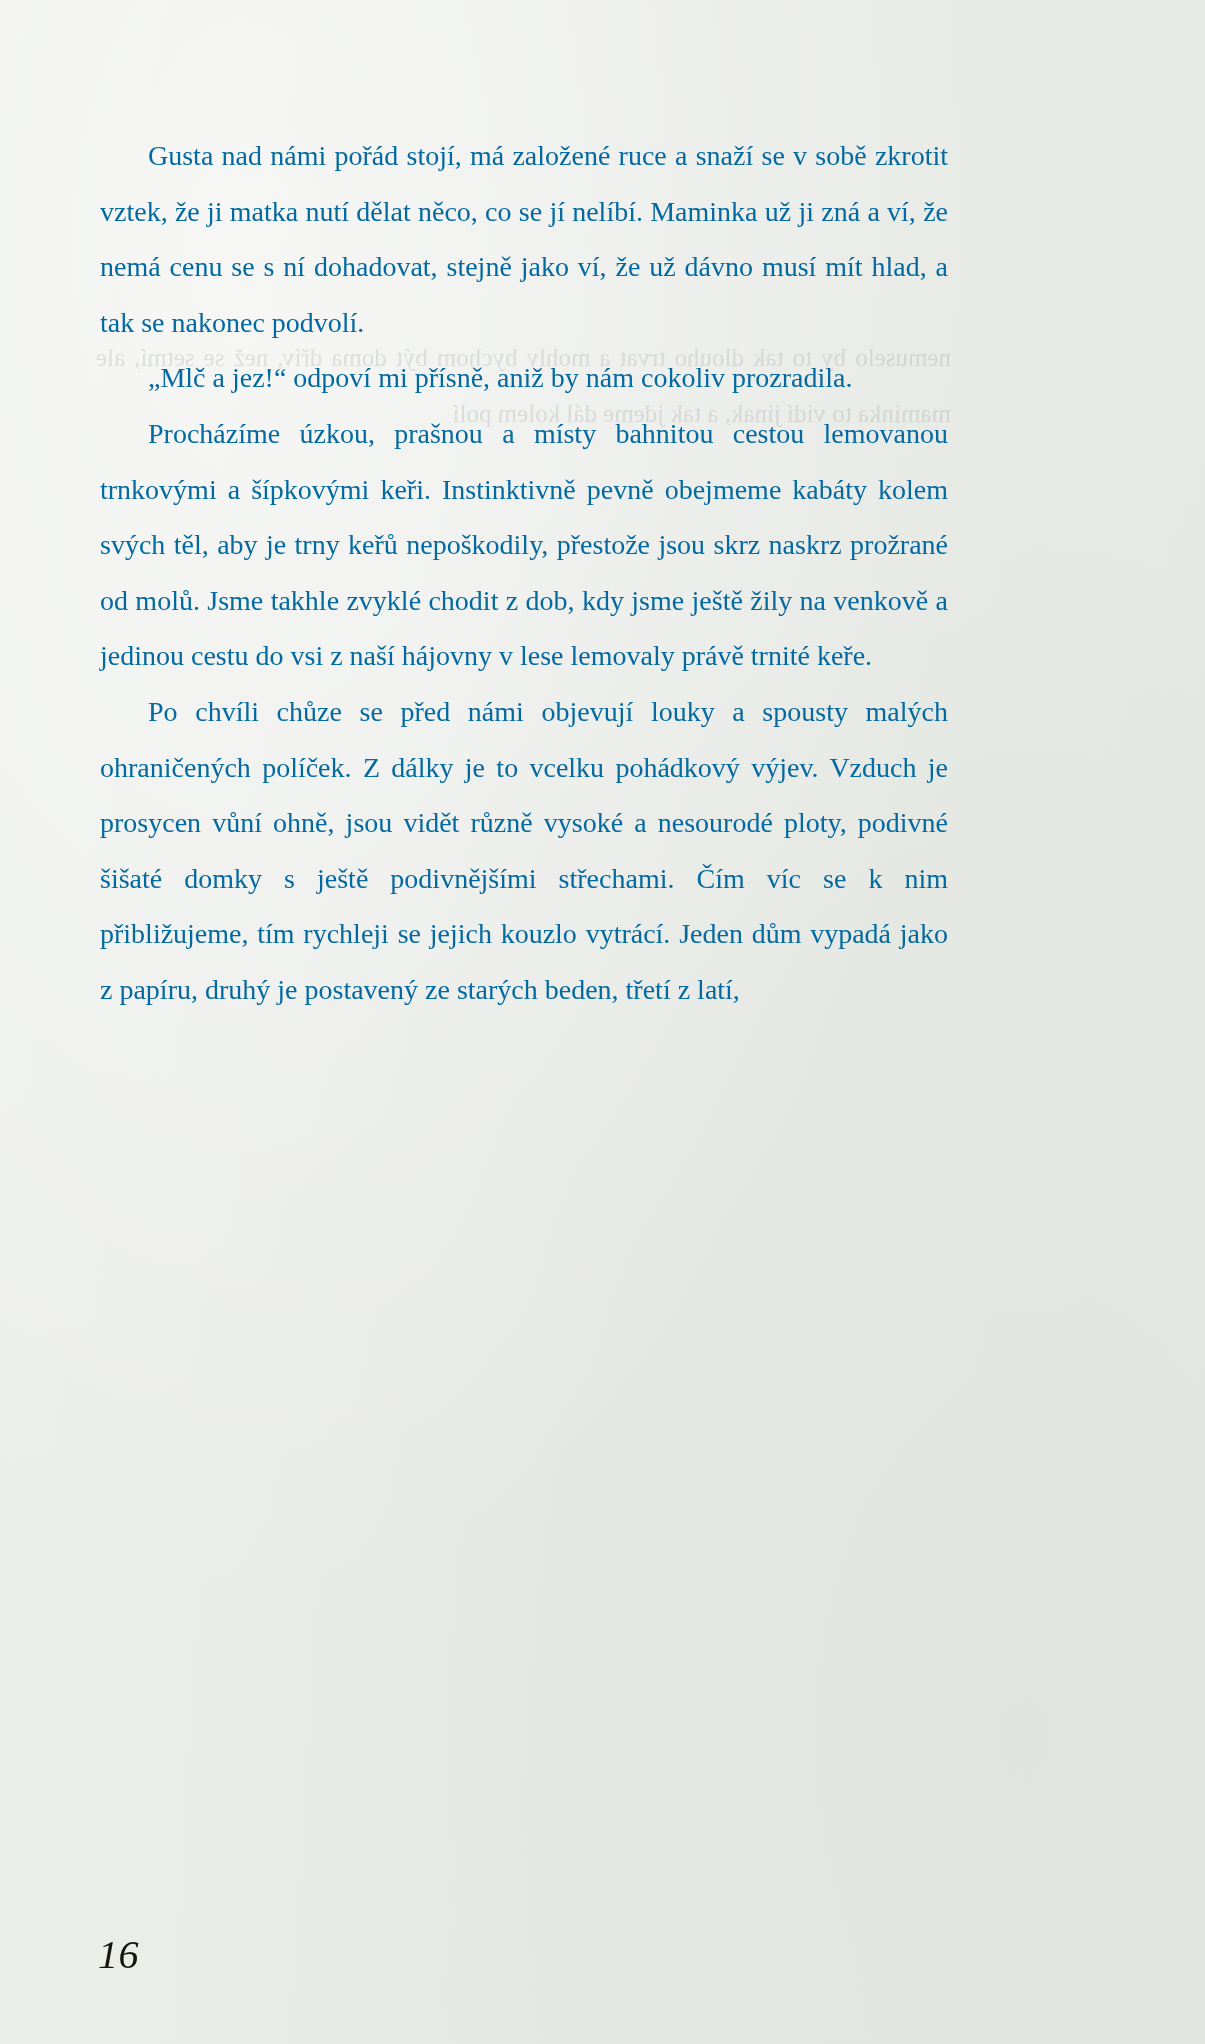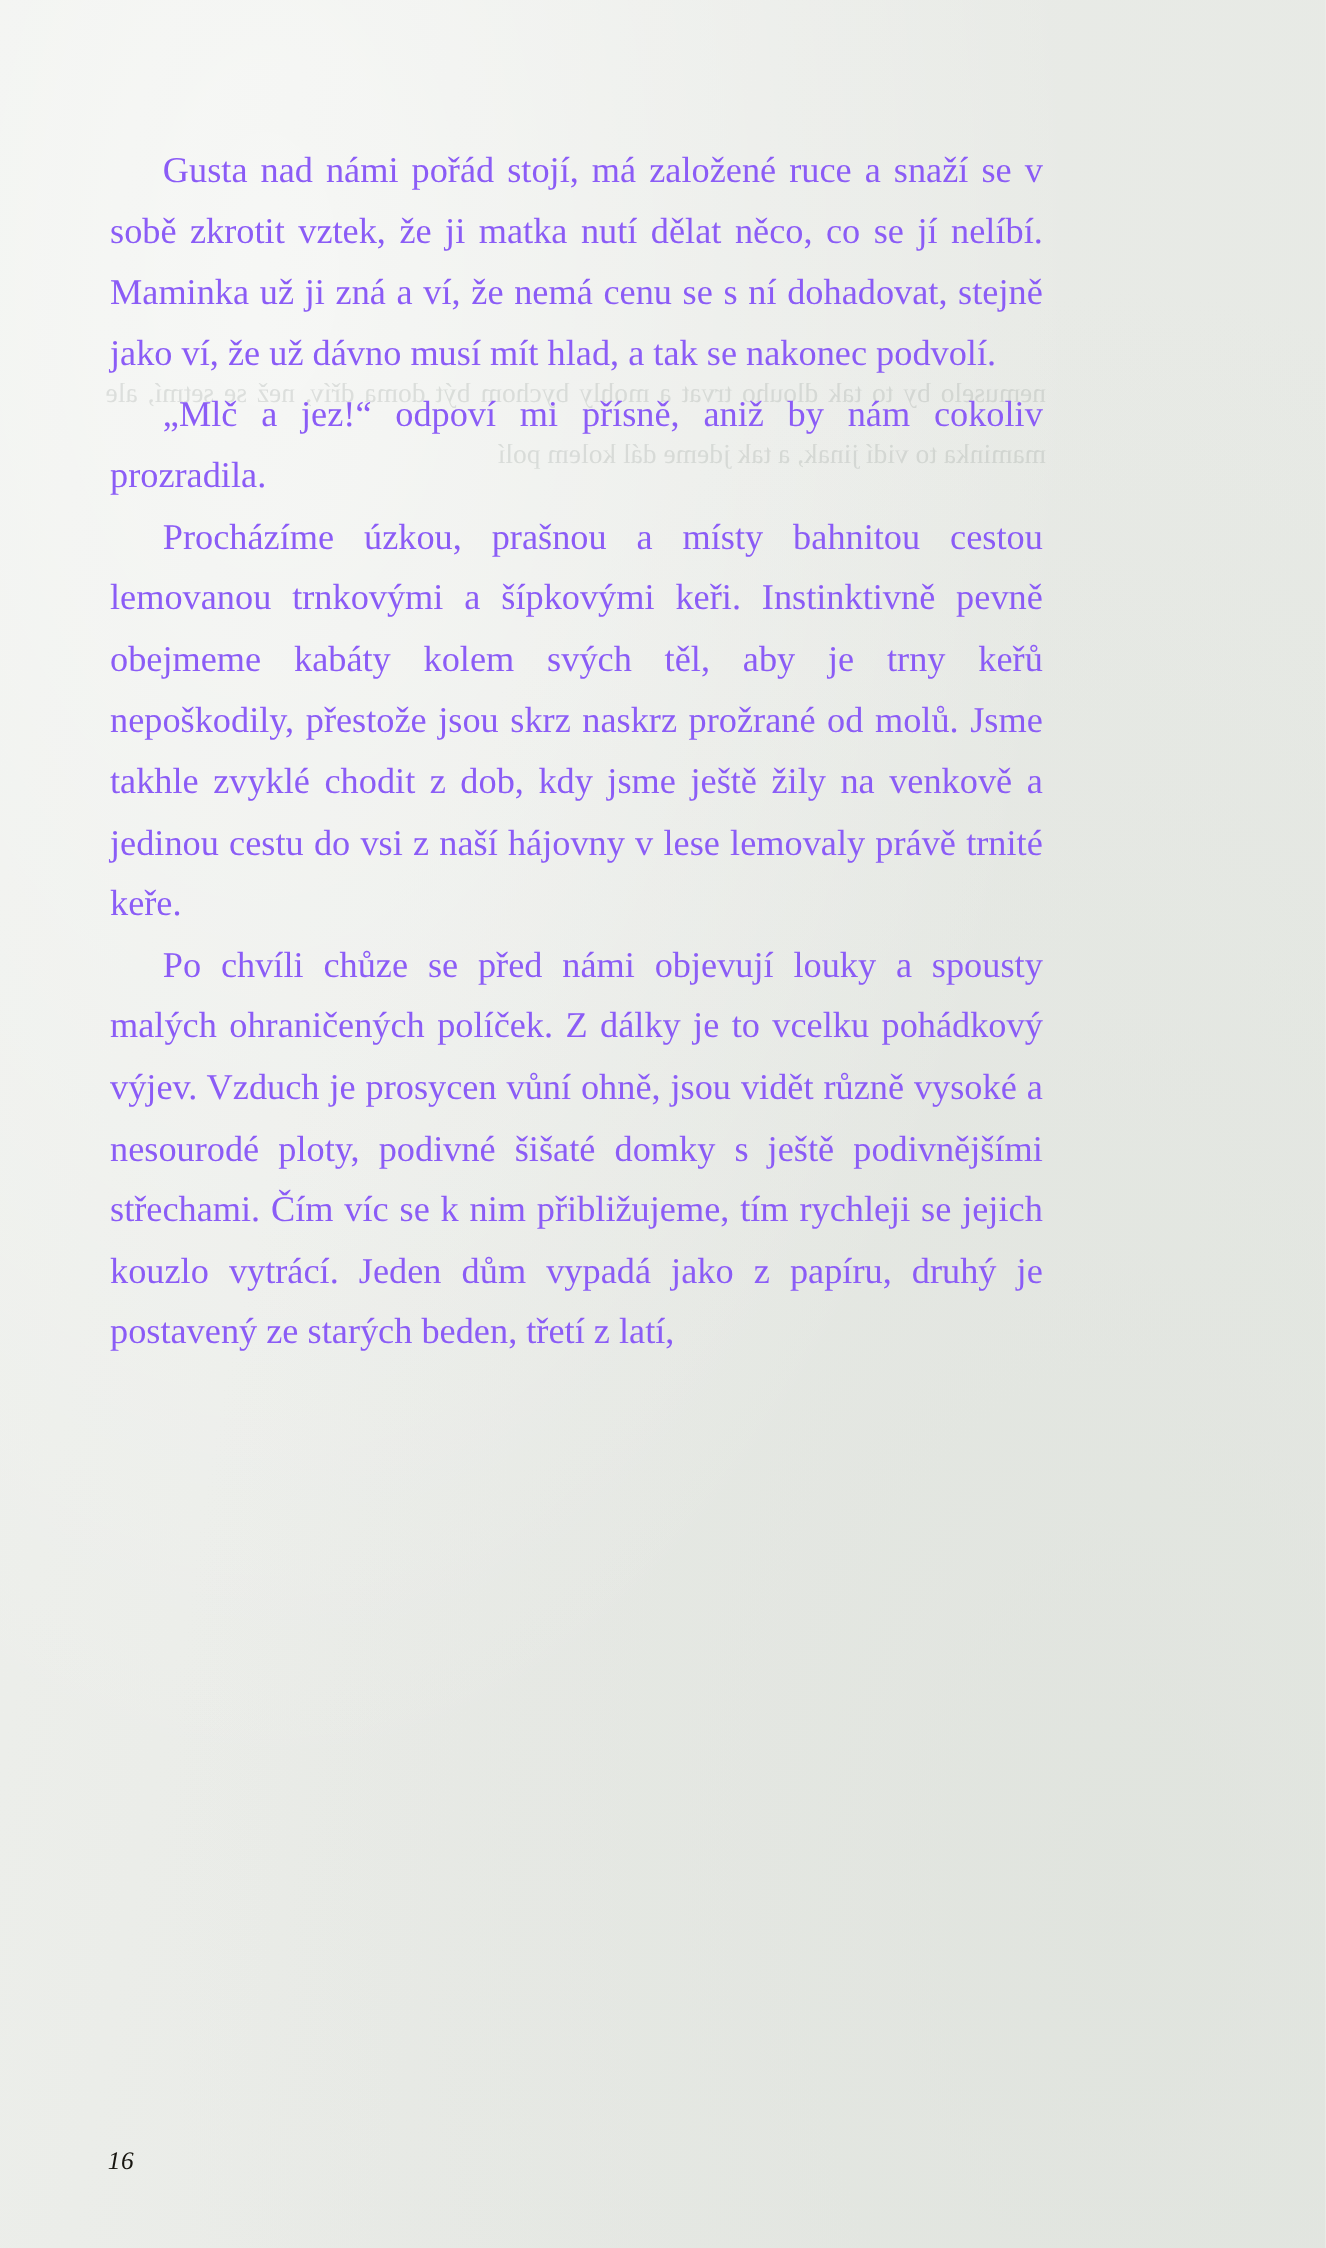--- a/index.html
+++ b/index.html
@@ -43,36 +43,36 @@
     filter: blur(0.6px);
     pointer-events: none;
     text-align: justify;
     white-space: pre-wrap;
   }
   .text-block {
     position: absolute;
     left: 100px;
     top: 128px;
     width: 848px;
-    color: #8b5cf6;
-    font-size: 33px;
+    color: #0369a1;
+    font-size: 28px;
     line-height: 55.6px;
     text-align: justify;
     text-justify: inter-word;
     hyphens: manual;
   }
   .text-block p {
     margin: 0;
     text-indent: 48px;
   }
   .folio {
     position: absolute;
     left: 98px;
     bottom: 66px;
-    font-size: 23px;
+    font-size: 40px;
     font-style: italic;
     color: #17150f;
     letter-spacing: 0.5px;
   }
 </style>
 </head>
 <body>
 
 <div class="page">
   <div class="paper-tone"></div>

